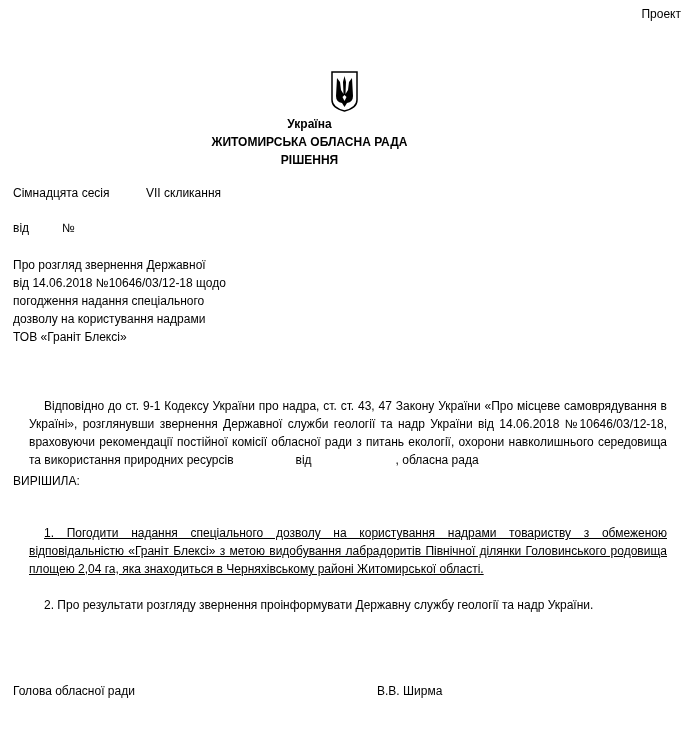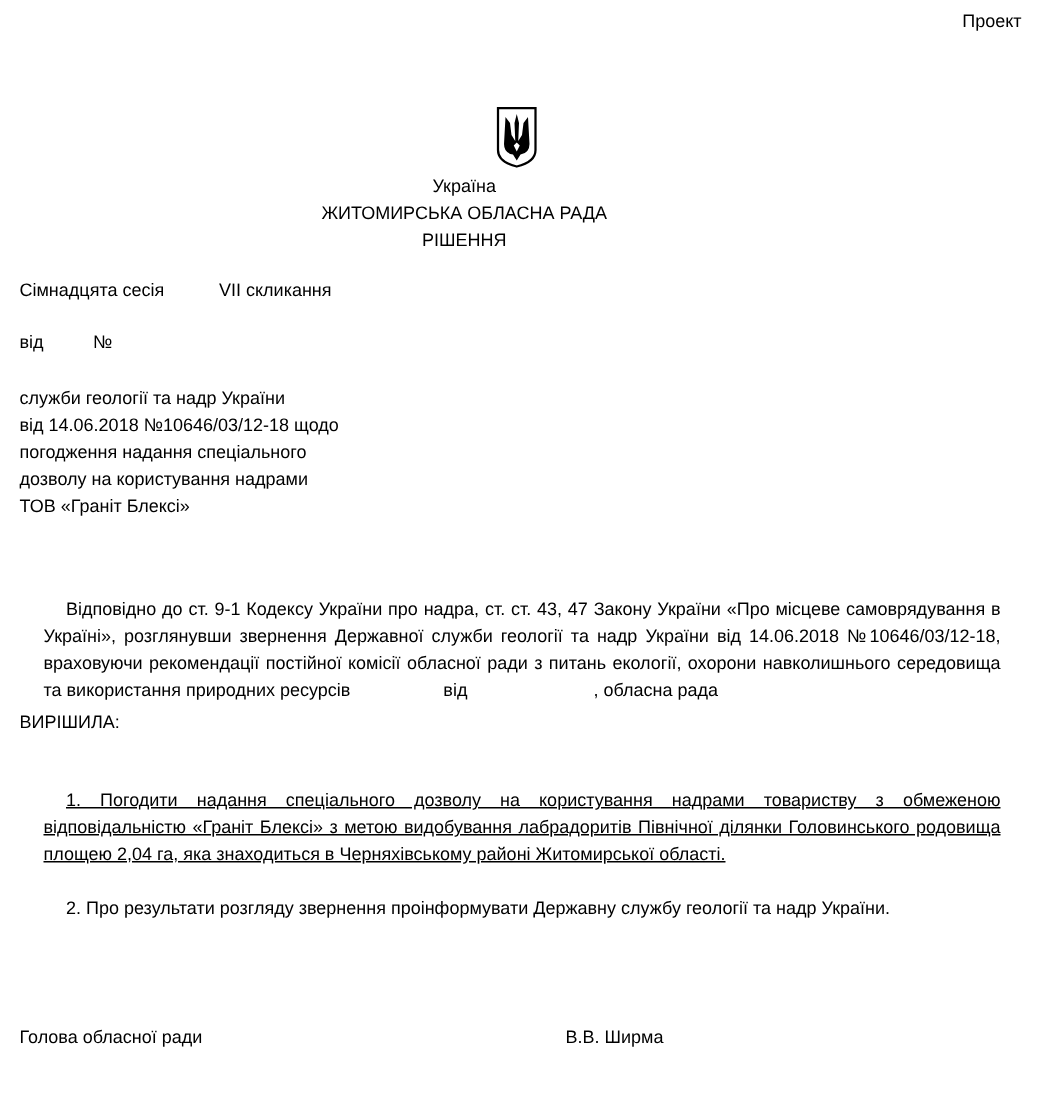--- a/index.html
+++ b/index.html
@@ -3,21 +3,21 @@
 <meta charset="utf-8">
 <style>
   html, body { margin: 0; padding: 0; background: #ffffff; }
   body {
     width: 695px; height: 731px; position: relative; overflow: hidden;
     font-family: "Liberation Sans", sans-serif; font-size: 12px; color: #000;
   }
   .abs { position: absolute; white-space: nowrap; line-height: 18px; }
   .project { top: 5px; right: 14px; padding-left: 15px; }
   .coat { position: absolute; left: 330px; top: 70px; width: 29px; height: 42px; }
-  .center { position: absolute; left: 0; width: 619px; text-align: center; font-weight: normal; line-height: 18px; }
+  .center { position: absolute; left: 0; width: 619px; text-align: center; font-weight: bold; line-height: 18px; }
   .block { position: absolute; left: 13px; width: 670px; line-height: 18px; text-align: justify; }
   .block p { margin: 16px; }
   .indent { text-indent: 15px; }
   .lastline { text-align-last: left; }
   .gap { display: inline-block; }
 </style>
 </head>
 <body>
 
 <div class="abs project">Проект</div>
@@ -32,21 +32,21 @@
 <div class="center" style="top:133px;">ЖИТОМИРСЬКА  ОБЛАСНА  РАДА</div>
 <div class="center" style="top:151px;">РІШЕННЯ</div>
 
 <div class="abs" style="left:13px; top:184px;">Сімнадцята   сесія</div>
 <div class="abs" style="left:146px; top:184px;">VII скликання</div>
 
 <div class="abs" style="left:13px; top:219px;">від</div>
 <div class="abs" style="left:62px; top:219px;">№</div>
 
 <div class="abs" style="left:13px; top:256px;">
-  <div>служби геології та надр України</div>
+  <div>Про розгляд звернення Державної</div>
   <div>від 14.06.2018  №10646/03/12-18 щодо</div>
   <div>погодження надання спеціального</div>
   <div>дозволу на користування надрами</div>
   <div>ТОВ  «Граніт Блексі»</div>
 </div>
 
 <div class="block" style="top:381px;">
   <p class="indent lastline">
     <span>Відповідно до ст. 9-1 Кодексу України про надра,  ст. ст. 43, 47 Закону України «Про місцеве самоврядування в Україні», розглянувши звернення Державної служби геології та надр України від 14.06.2018  №10646/03/12-18, враховуючи рекомендації постійної комісії обласної ради з питань екології, охорони навколишнього середовища та використання природних ресурсів</span><span class="gap" style="width:62px;"></span><span>від</span><span class="gap" style="width:84px;"></span><span>, обласна рада</span>
   </p>

